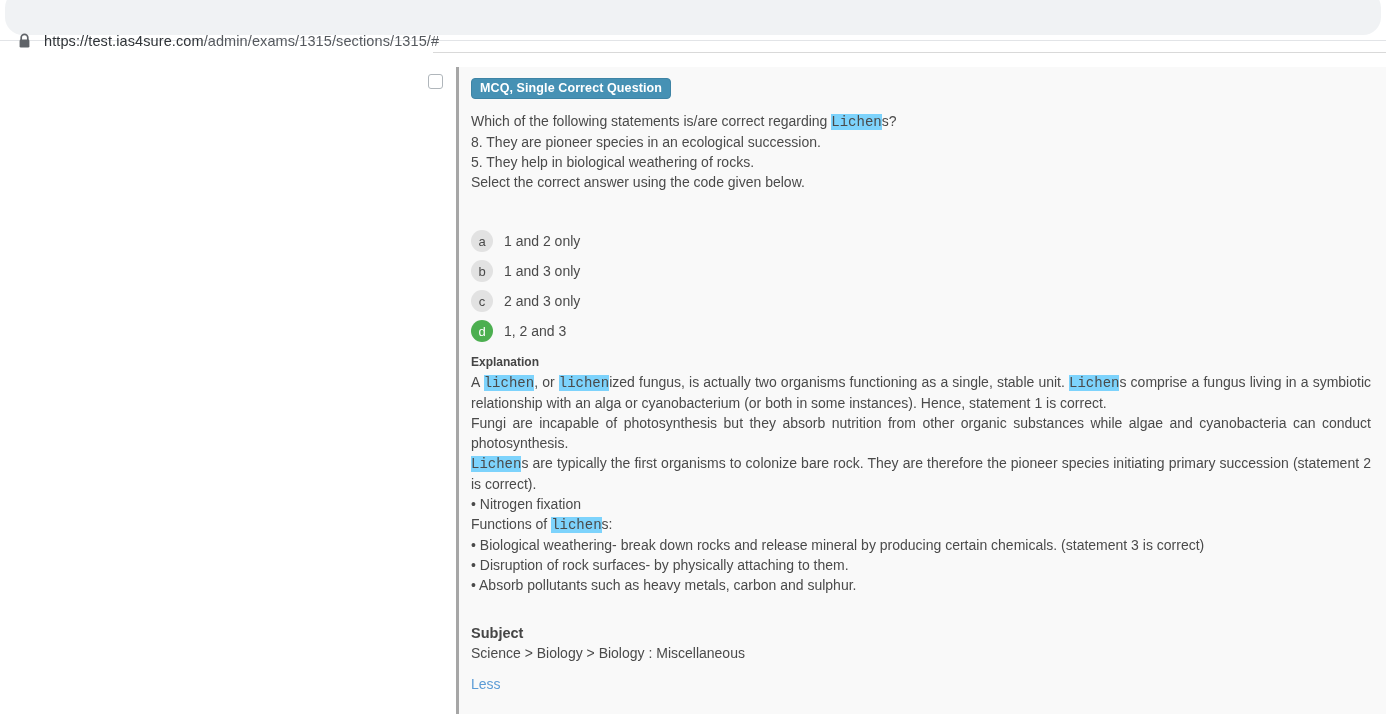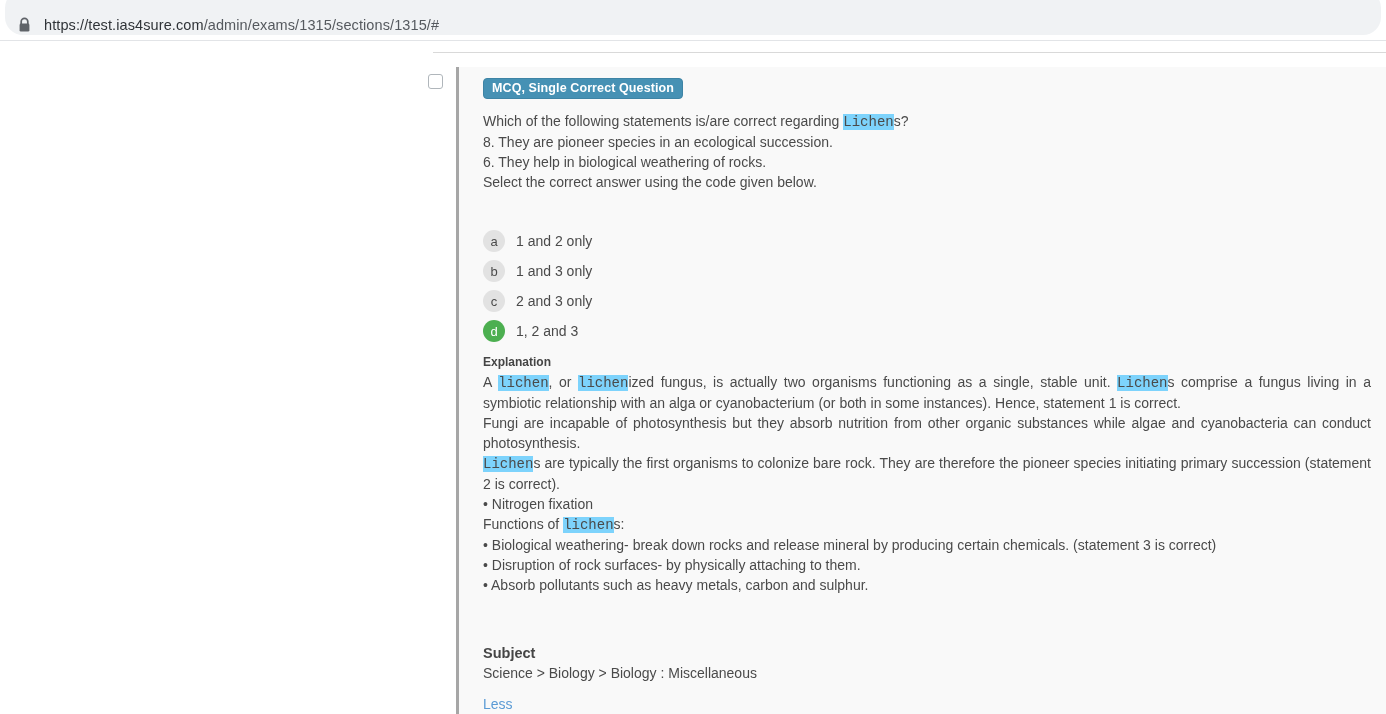--- a/index.html
+++ b/index.html
@@ -6,35 +6,35 @@
   html, body { width: 1386px; height: 714px; overflow: hidden; background: #fff; }
   body { font-family: "Liberation Sans", "DejaVu Sans", sans-serif; color: #4a4a4a; }
   .page { position: relative; width: 1386px; height: 714px; background: #fff; overflow: hidden; }
 
   
   .chrome { position: absolute; left: 0; top: 0; width: 1386px; height: 41px;
             background: #fff; border-bottom: 1px solid #e2e4e7; }
   .omnibox { position: absolute; left: 5px; right: 5px; top: -10px; height: 45px;
              background: #f0f2f4; border-radius: 18px; }
   .omnibox-inner { position: absolute; left: 0; top: 10px; height: 49px; width: 100%;
-             display: flex; align-items: center; }
+             display: flex; align-items: flex-end; }
   .lock { margin-left: 13px; display: flex; align-items: center; }
   .url-text { margin-left: 13px; font-size: 14.5px; letter-spacing: 0.1px; white-space: nowrap; }
   .url-host { color: #2f3337; }
   .url-path { color: #55595e; }
 
   
   .row-top-border { position: absolute; left: 433px; right: 0; top: 52px; height: 1px; background: #d9d9d9; }
   .checkbox { position: absolute; left: 428px; top: 74px; width: 15px; height: 15px;
               border: 1.5px solid #b0b6bb; border-radius: 3px; background: #fff; }
 
   
   .card { position: absolute; left: 456px; top: 67px; width: 930px; bottom: 0;
           background: #f9f9f9; border-left: 3px solid #a6a6a6;
-          padding: 11px 15px 0 24px; }
+          padding: 11px 15px 0 12px; }
 
   .type-badge { display: inline-block; background: #4691b4; border: 1px solid #3e84a5;
                 color: #fff; font-weight: bold; font-size: 12.5px; line-height: 14px;
                 padding: 2px 8px 3px; border-radius: 4px; letter-spacing: 0.1px; }
 
   .qtext { margin-top: 12px; font-size: 14px; line-height: 20px; color: #4a4a4a; }
   .tline { min-height: 20px; }
   .hl { background: #7dd3fc; font-family: Liberation Mono, monospace; }
 
   .options { margin-top: 38px; display: flex; flex-direction: column; gap: 8px; }
@@ -42,21 +42,21 @@
   .opt-circle { width: 22px; height: 22px; border-radius: 50%; background: #e2e2e2;
                 color: #4a4a4a; font-size: 13px; display: flex; align-items: center;
                 justify-content: center; flex: 0 0 22px; }
   .opt-circle.correct { background: #4caf50; color: #fff; }
   .opt-label { margin-left: 11px; font-size: 14px; color: #4a4a4a; }
 
   .section-heading { margin-top: 10px; font-size: 12px; font-weight: bold; color: #454545; line-height: 20px; }
   .explanation-body { font-size: 14px; line-height: 20px; color: #4a4a4a; }
   .explanation-body .tline { text-align: justify; }
 
-  .subject-heading { margin-top: 48px; font-size: 14.5px; font-weight: bold; color: #454545; line-height: 20px; }
+  .subject-heading { margin-top: 28px; font-size: 14.5px; font-weight: bold; color: #454545; line-height: 20px; }
   .subject-value { font-size: 14px; line-height: 20px; color: #4a4a4a; }
 
   .less-link { display: inline-block; margin-top: 11px; font-size: 14px; line-height: 20px;
                color: #5b9bd5; text-decoration: none; cursor: pointer; }
 </style>
 </head>
 <body>
 
 <div class="page">
 
@@ -77,21 +77,21 @@
   <div class="row-top-border"></div>
   <div class="checkbox"></div>
 
   <div class="card">
 
     <span class="type-badge">MCQ, Single Correct Question</span>
 
     <div class="qtext">
         <div class="tline"><span>Which of the following statements is/are correct regarding </span><span class="hl">Lichen</span><span>s?</span></div>
         <div class="tline"><span>8. They are pioneer species in an ecological succession.</span></div>
-        <div class="tline"><span>6. They help in biological weathering of rocks.</span></div>
+        <div class="tline"><span>5. They help in biological weathering of rocks.</span></div>
         <div class="tline"><span>Select the correct answer using the code given below.</span></div>
       </div>
 
     <div class="options">
   <div class="opt-row">
     <span class="opt-circle">a</span>
     <span class="opt-label">1 and 2 only</span>
   </div>
 
   <div class="opt-row">

